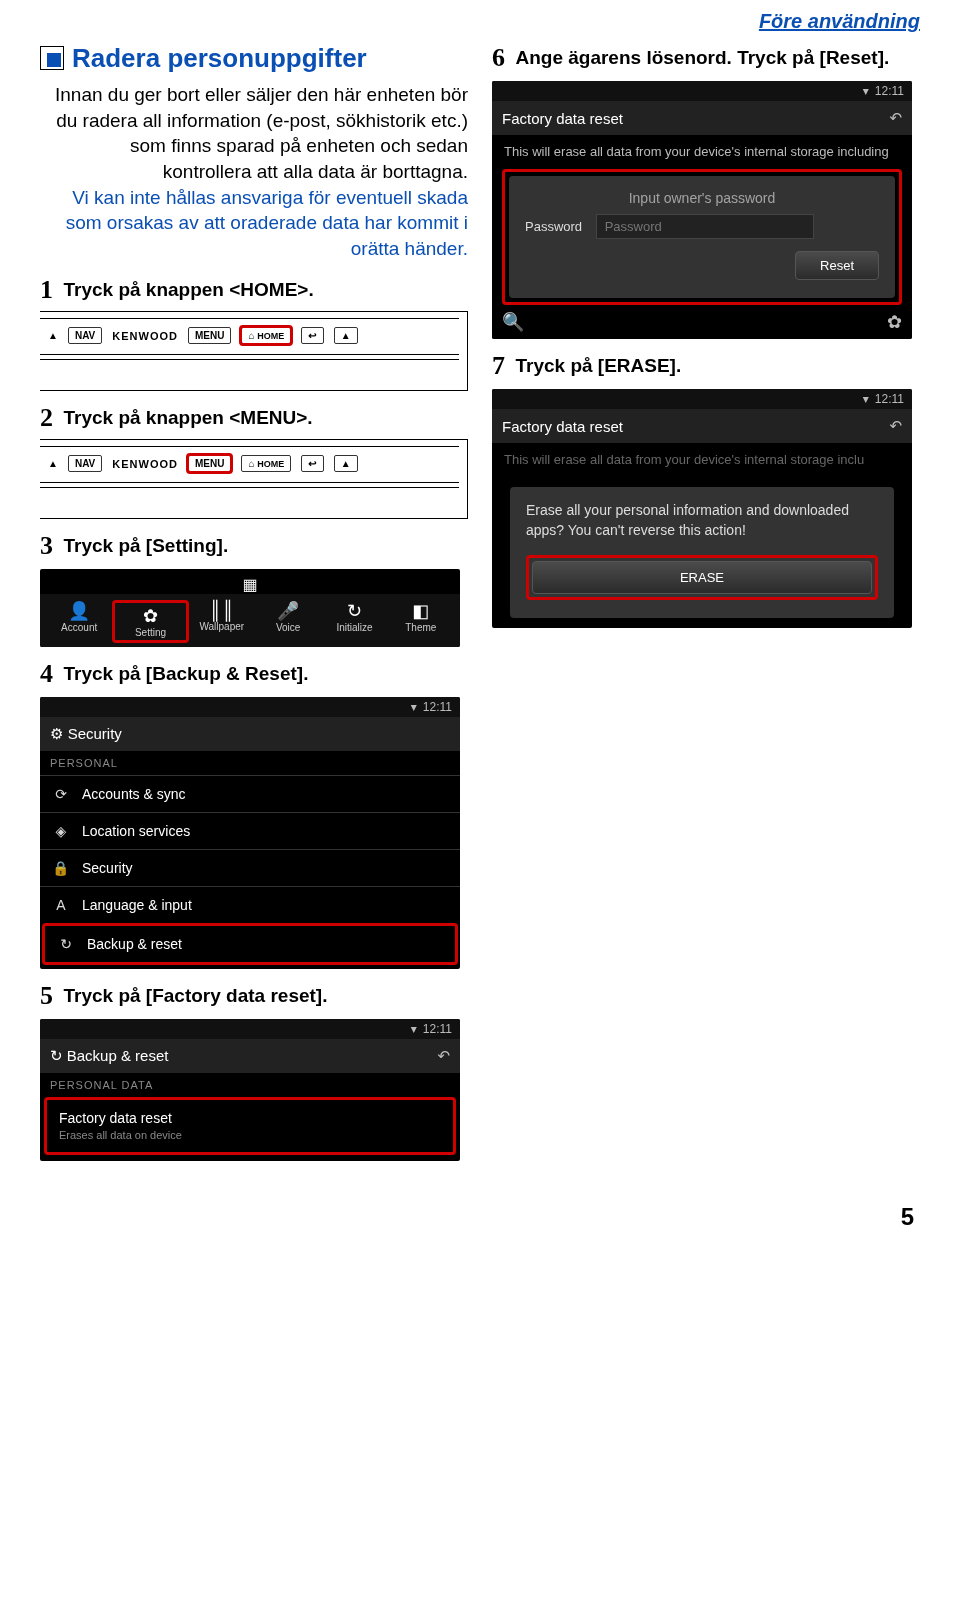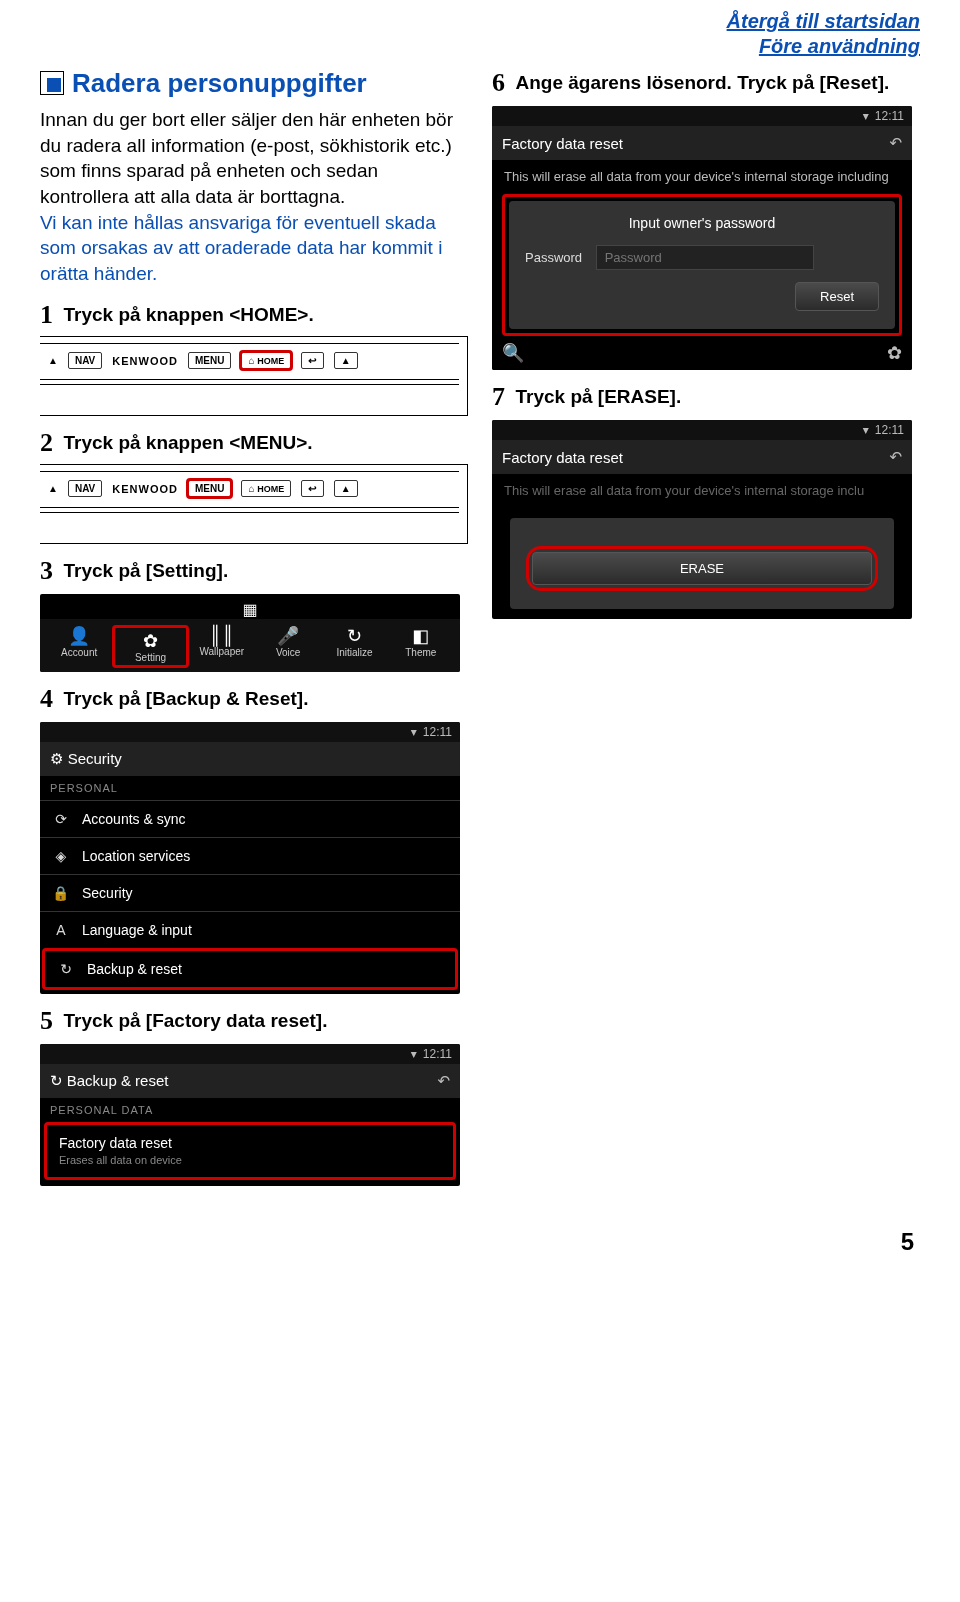--- a/index.html
+++ b/index.html
@@ -46,21 +46,21 @@
     margin-right:8px;
     vertical-align:-3px;
     position:relative;
   }
   .sec-icon::after{
     content:"";
     position:absolute;
     left:6px;top:6px;right:2px;bottom:2px;
     background:#0a4fb3;
   }
-  .intro{font-size:19px;line-height:1.35;margin-bottom:14px;}
+  .intro{font-size:19px;line-height:1.35;margin-bottom:14px;text-align:right;}
   .intro .blue{color:#0a4fb3;}
   .step{margin-bottom:12px;}
   .step-num{
     font-family:Georgia,serif;
     font-weight:700;
     font-size:26px;
     margin-right:6px;
     vertical-align:-2px;
   }
   .step-text{font-size:19px;font-weight:700;}
@@ -119,21 +119,21 @@
   .row{
     display:flex;align-items:center;gap:12px;
     padding:10px 12px;border-top:1px solid #333;color:#fff;font-size:14px;
   }
   .row small{color:#888;font-size:11px;text-align:center;}
   .icon{width:18px;text-align:center;opacity:.85;}
   .dialog{
     background:#333;margin:10px 18px;border-radius:4px;
     padding:14px 16px 18px 16px;color:#ddd;
   }
-  .dialog-title{text-align:center;font-size:14px;color:#ffffff;margin-bottom:14px;}
+  .dialog-title{text-align:center;font-size:14px;color:#a3a3a3;margin-bottom:8px;}
   .dialog label{color:#ddd;font-size:13px;margin-right:10px;}
   .dialog input{
     background:#222;border:1px solid #444;color:#888;
     padding:4px 8px;font-size:13px;width:200px;
   }
   .btn{
     display:inline-block;background:linear-gradient(#4b4b4b,#2b2b2b);
     border:1px solid #555;border-radius:4px;
     color:#fff;font-size:13px;padding:6px 24px;margin-top:12px;
   }
@@ -155,21 +155,20 @@
     text-align:right;font-size:24px;font-weight:700;
     margin-top:30px;margin-right:6px;
   }
 </style>
 </head>
 <body>
 
 <div class="page">
 
   <div class="top-nav">
-    <a>Återgå till startsidan</a>
     <a>Före användning</a>
   </div>
 
   <div class="cols">
 
     <div class="col">
 
       <h2 class="section-title">
         <span class="sec-icon"></span><span>Radera personuppgifter</span>
       </h2>
@@ -331,21 +330,22 @@
           <div class="statusbar">
               <span>▾</span>
               <span>12:11</span>
             </div>
           <div class="ab">
               <span>Factory data reset</span>
               <span class="back">↶</span>
             </div>
           <div class="p-body" style="color:#666;">This will erase all data from your device's internal storage inclu</div>
           <div class="dialog">
-            <div class="red-outline" style="margin-top:14px;padding:3px;border-radius:15px;">
+            <div style="font-size:14px;line-height:1.4;">Erase all your personal information and downloaded apps? You can't reverse this action!</div>
+            <div class="red-outline" style="margin-top:14px;padding:3px;">
               <span class="btn btn-wide" style="margin:0;">ERASE</span>
             </div>
           </div>
         </div>
       </div>
 
     </div>
   </div>
 
   <div class="page-num">5</div>

